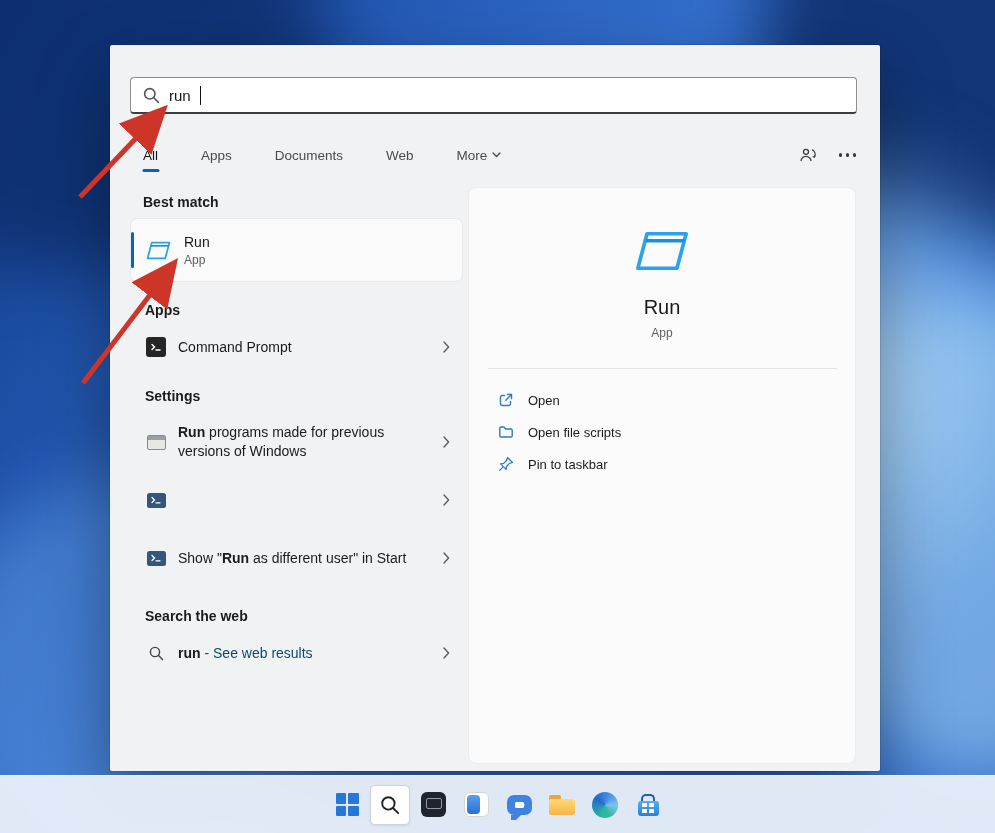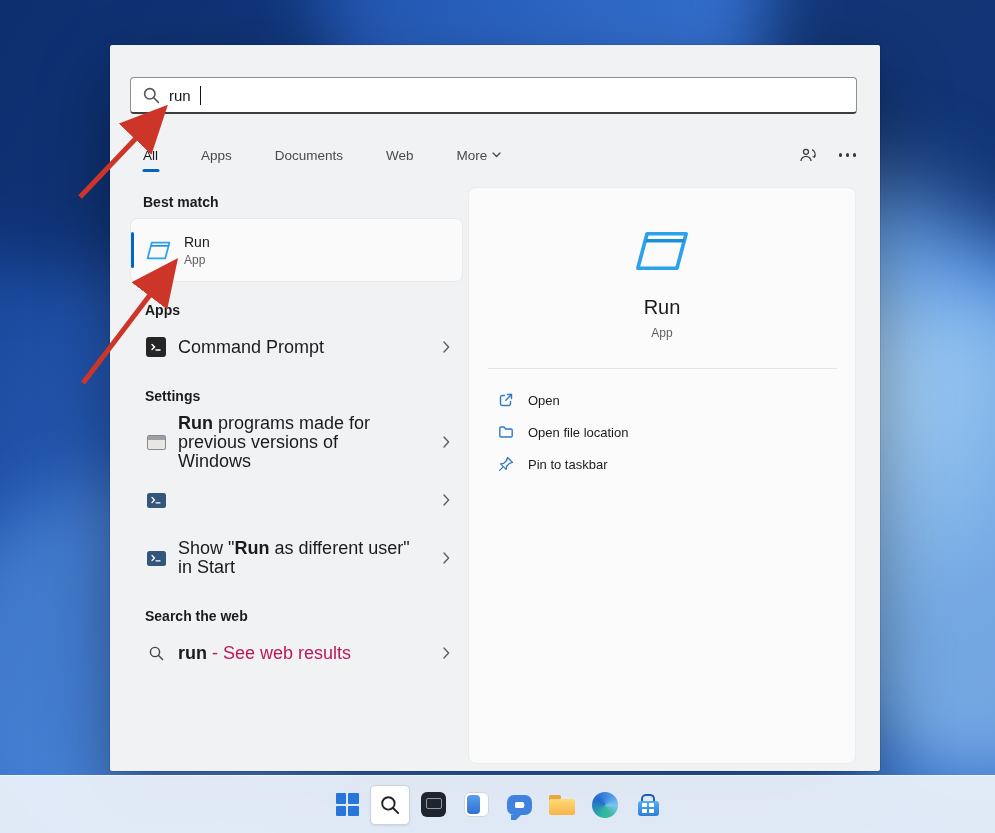--- a/index.html
+++ b/index.html
@@ -48,23 +48,23 @@
     display:flex;align-items:center;padding-left:14px;box-shadow:0 0 0 1px rgba(0,0,0,.04);}
   .accent-bar{position:absolute;left:0;top:13px;width:3px;height:36px;background:#0067c0;border-radius:2px;}
   .bm-text{margin-left:12px;}
   .bm-title{font-size:14px;color:#191919;}
   .bm-sub{font-size:12px;color:#5f5f5f;margin-top:3px;}
 
   .row{display:flex;align-items:center;padding:0 12px 0 14px;border-radius:4px;}
   .row.h40{height:40px;}
   .row.h58{height:58px;}
   .icon-cell{flex:0 0 22px;display:flex;justify-content:center;margin-right:11px;}
-  .txt{font-size:18px;color:#1b1b1b;line-height:19px;max-width:232px;}
+  .txt{font-size:14px;color:#1b1b1b;line-height:19px;max-width:232px;}
   .b{font-weight:700;}
-  .muted{color:#be185d;}
+  .muted{color:#0c4a6e;}
   .chev{margin-left:auto;display:flex;}
 
   
   .cmd-ic{width:20px;height:20px;background:#252525;border-radius:3px;display:flex;align-items:center;justify-content:center;}
   .ps-ic{width:19px;height:15px;background:#34567a;border-radius:2.5px;display:flex;align-items:center;justify-content:center;}
   .compat-ic{width:19px;height:15px;background:#e8e6e3;border:1px solid #8a8a8a;border-radius:2px;box-sizing:border-box;position:relative;}
   .compat-ic::before{content:"";position:absolute;left:0;top:0;right:0;height:4px;background:#9aa0a6;border-radius:1px 1px 0 0;}
 
   
   .preview{position:absolute;left:358px;top:142px;width:388px;height:577px;box-sizing:border-box;
@@ -301,21 +301,21 @@
             </svg>
           </span>
           <span>Open</span>
         </div>
         <div class="action">
           <span style="display:flex;">
             <svg width="16" height="16" viewBox="0 0 16 16" fill="none" stroke="#2e7ac7" stroke-width="1.4" stroke-linejoin="round">
               <path d="M1.8 4.2 A1.2 1.2 0 0 1 3 3 H6 L7.6 5 H13 A1.2 1.2 0 0 1 14.2 6.2 V11.8 A1.2 1.2 0 0 1 13 13 H3 A1.2 1.2 0 0 1 1.8 11.8 Z"></path>
             </svg>
           </span>
-          <span>Open file location</span>
+          <span>Open file scripts</span>
         </div>
         <div class="action">
           <span style="display:flex;">
             <svg width="16" height="16" viewBox="0 0 16 16" fill="none" stroke="#2e7ac7" stroke-width="1.3" stroke-linejoin="round" stroke-linecap="round">
               <path d="M9.5 1.5 L14.5 6.5 L11.5 7.4 L8.6 10.3 L8.1 13.4 L2.6 7.9 L5.7 7.4 L8.6 4.5 Z"></path>
               <path d="M4.6 11.4 L1.6 14.4"></path>
             </svg>
           </span>
           <span>Pin to taskbar</span>
         </div>

